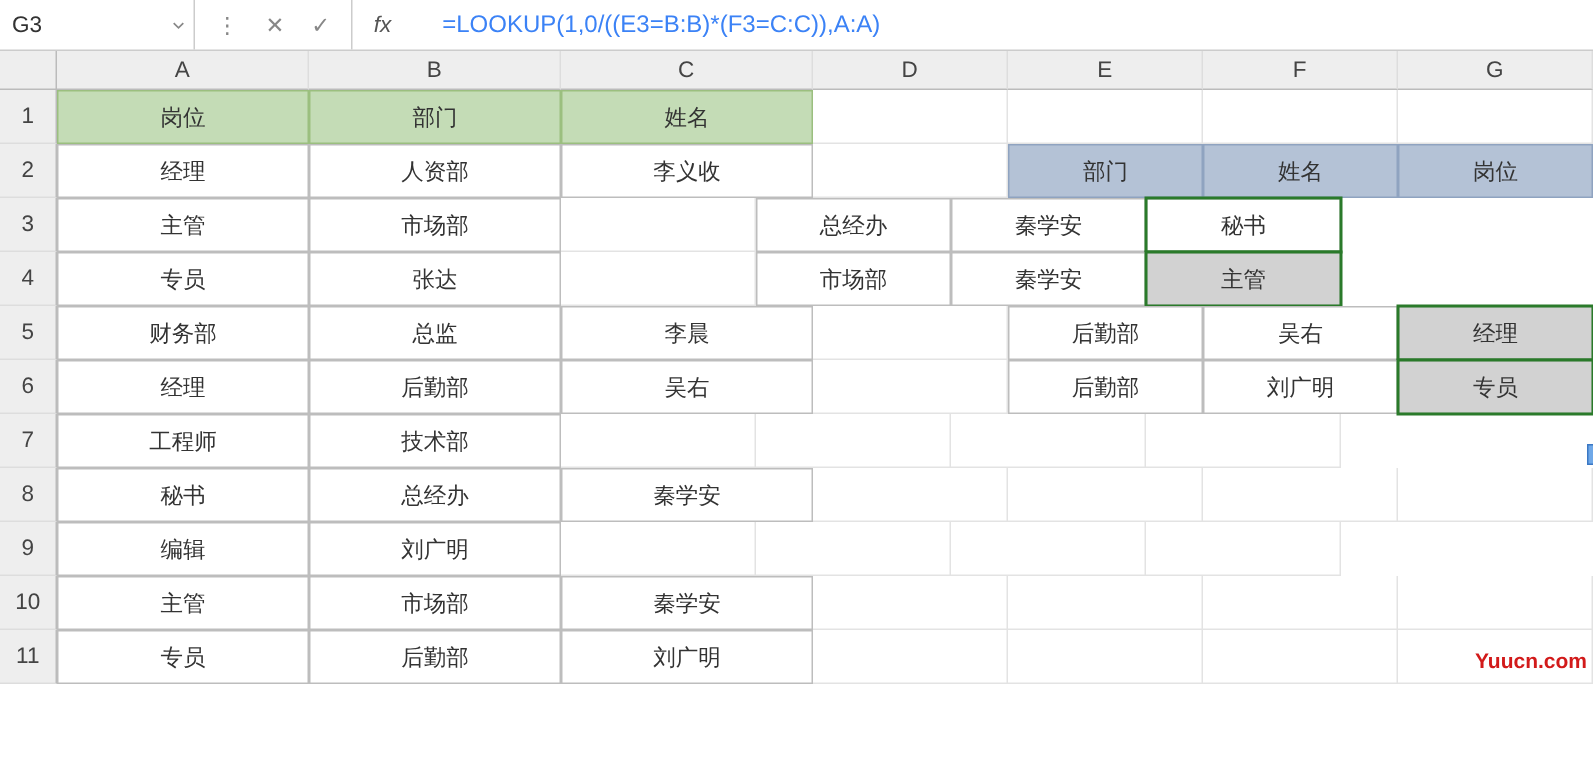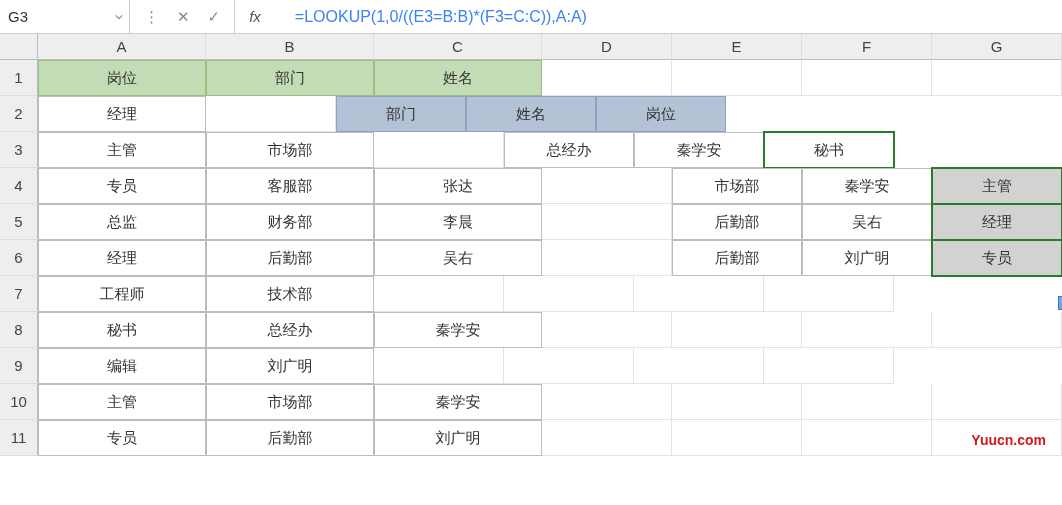--- a/index.html
+++ b/index.html
@@ -119,21 +119,21 @@
   .cE { width: 130px; }
   .cF { width: 130px; }
   .cG { width: 130px; }
   .hdr-green { background: #c4dcb6; border: 1px solid #9bbf7f; }
   .hdr-blue  { background: #b4c2d6; border: 1px solid #8fa3c0; }
   .thin-border { border: 1px solid #bdbdbd; }
   .gray-fill { background: #d2d2d2; }
   .sel-border { outline: 2px solid #2a7a2a; outline-offset: -1px; }
   .watermark {
     position: absolute;
-    right: 16px;
+    right: 4px;
     bottom: 8px;
     color: #d21a1a;
     font-weight: bold;
     font-size: 14px;
     pointer-events: none;
   }
   .side-tab {
     position: absolute;
     right: -6px;
     top: 262px;
@@ -193,48 +193,49 @@
       <div class="cell cB hdr-green">部门</div>
       <div class="cell cC hdr-green">姓名</div>
       <div class="cell cD"></div>
       <div class="cell cE"></div>
       <div class="cell cF"></div>
       <div class="cell cG"></div>
     </div>
 
     <div class="row">
       <div class="cell cA thin-border">经理</div>
+      <div class="cell cB thin-border">人资部</div>
+      <div class="cell cC thin-border">李义收</div>
       <div class="cell cD"></div>
       <div class="cell cE hdr-blue">部门</div>
       <div class="cell cF hdr-blue">姓名</div>
       <div class="cell cG hdr-blue">岗位</div>
     </div>
 
     <div class="row">
       <div class="cell cA thin-border">主管</div>
       <div class="cell cB thin-border">市场部</div>
       <div class="cell cD"></div>
       <div class="cell cE thin-border">总经办</div>
       <div class="cell cF thin-border">秦学安</div>
       <div class="cell cG thin-border sel-border">秘书</div>
     </div>
 
     <div class="row">
       <div class="cell cA thin-border">专员</div>
-      <div class="cell cB thin-border">客服部</div>
       <div class="cell cC thin-border">张达</div>
       <div class="cell cD"></div>
       <div class="cell cE thin-border">市场部</div>
       <div class="cell cF thin-border">秦学安</div>
       <div class="cell cG thin-border gray-fill sel-border">主管</div>
     </div>
 
     <div class="row">
+      <div class="cell cB thin-border">财务部</div>
       <div class="cell cA thin-border">总监</div>
-      <div class="cell cB thin-border">财务部</div>
       <div class="cell cC thin-border">李晨</div>
       <div class="cell cD"></div>
       <div class="cell cE thin-border">后勤部</div>
       <div class="cell cF thin-border">吴右</div>
       <div class="cell cG thin-border gray-fill sel-border">经理</div>
     </div>
 
     <div class="row">
       <div class="cell cA thin-border">经理</div>
       <div class="cell cB thin-border">后勤部</div>

